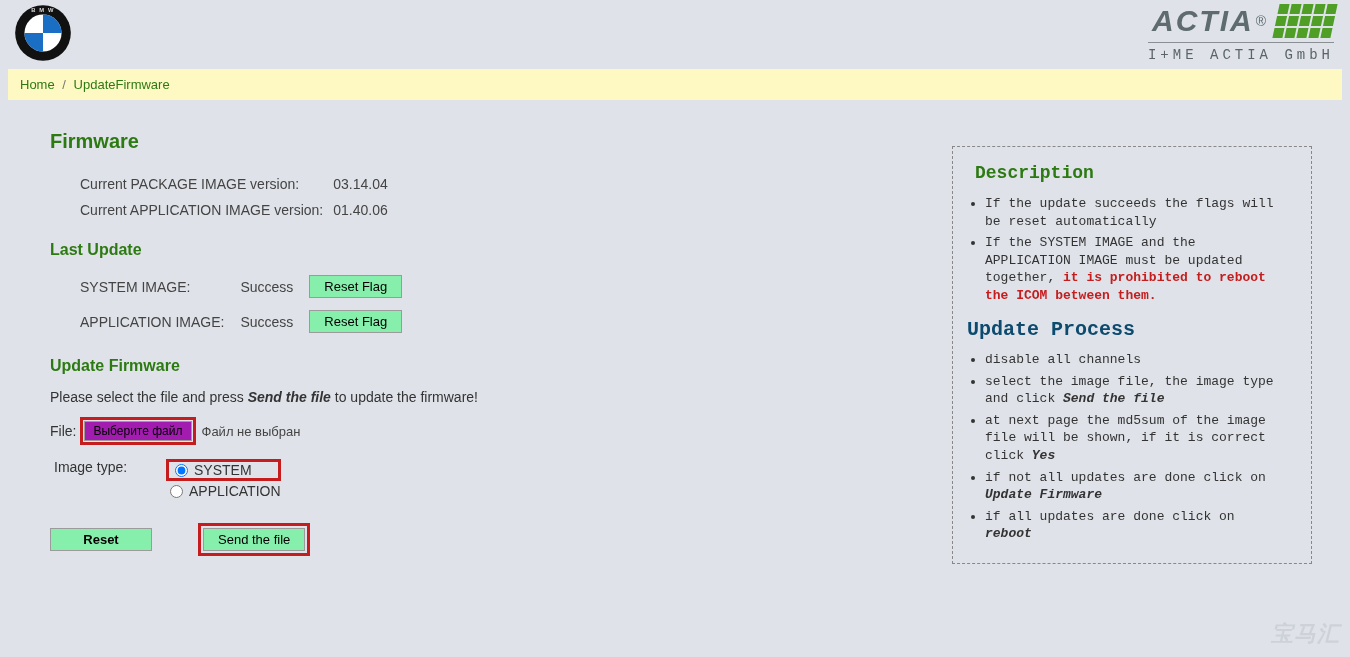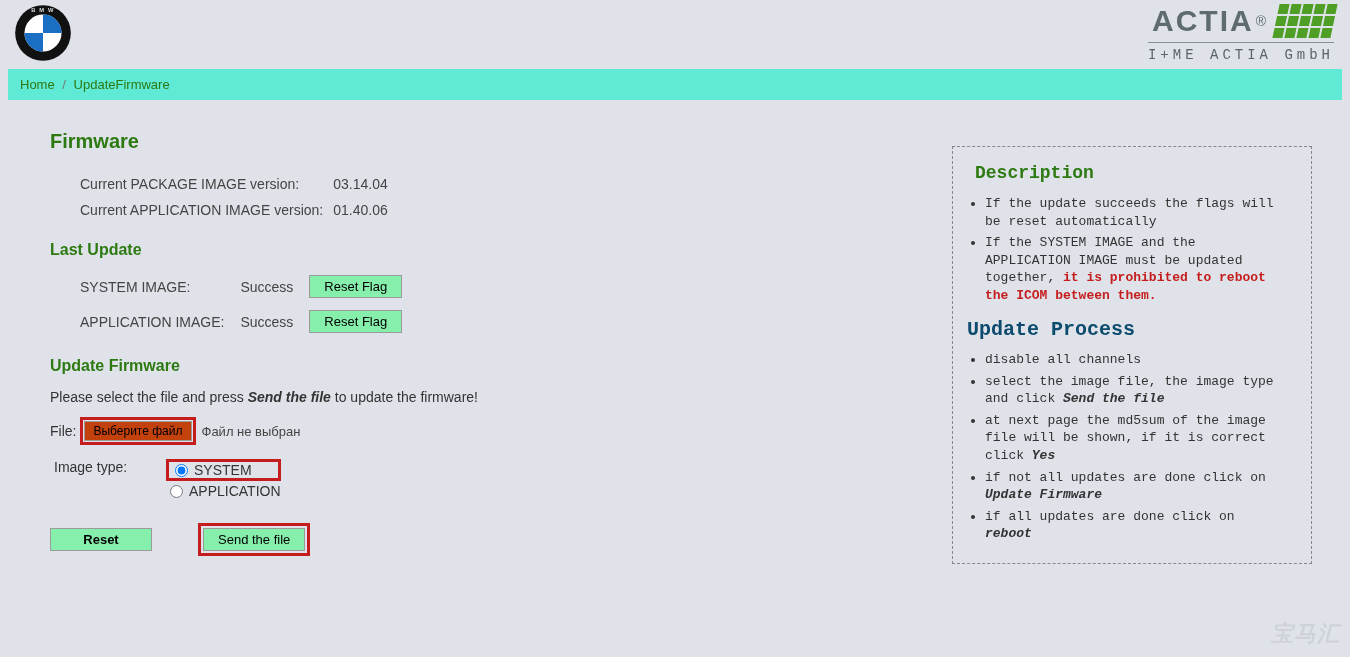--- a/index.html
+++ b/index.html
@@ -32,20 +32,21 @@
     margin: 4px 8px 0 0;
     text-align: right;
   }
   .actia-top {
     display: flex;
     align-items: center;
     justify-content: flex-end;
   }
   .actia-name {
     font-family: Arial, sans-serif;
+    font-style: italic;
     font-weight: bold;
     font-size: 30px;
     letter-spacing: 2px;
     color: #5e6b6f;
     margin-right: 2px;
   }
   .actia-reg {
     font-size: 14px;
     color: #5e6b6f;
     vertical-align: top;
@@ -66,21 +67,21 @@
   .actia-sub {
     font-family: Liberation Mono, monospace;
     font-size: 14px;
     letter-spacing: 4px;
     color: #5a6468;
     border-top: 1px solid #8a8f93;
     margin-top: 4px;
     padding-top: 4px;
   }
   .breadcrumb {
-    background: #5eead4;
+    background: #fef9c3;
     padding: 8px 12px;
     font-size: 13px;
   }
   .breadcrumb a {
     color: #2d7a12;
     text-decoration: none;
   }
   .breadcrumb .sep {
     color: #777;
     margin: 0 4px;
@@ -152,21 +153,21 @@
     display: flex;
     align-items: center;
   }
   .file-label { margin-right: 4px; }
   .file-btn-wrap {
     border: 3px solid #c51d1d;
     padding: 1px;
     display: inline-block;
   }
   .file-btn {
-    background: #c2410c;
+    background: #a21caf;
     border: 1px solid #9b9b9b;
     padding: 2px 8px;
     font-size: 12px;
     cursor: pointer;
   }
   .file-status {
     margin-left: 6px;
     font-size: 13px;
     color: #444;
   }

